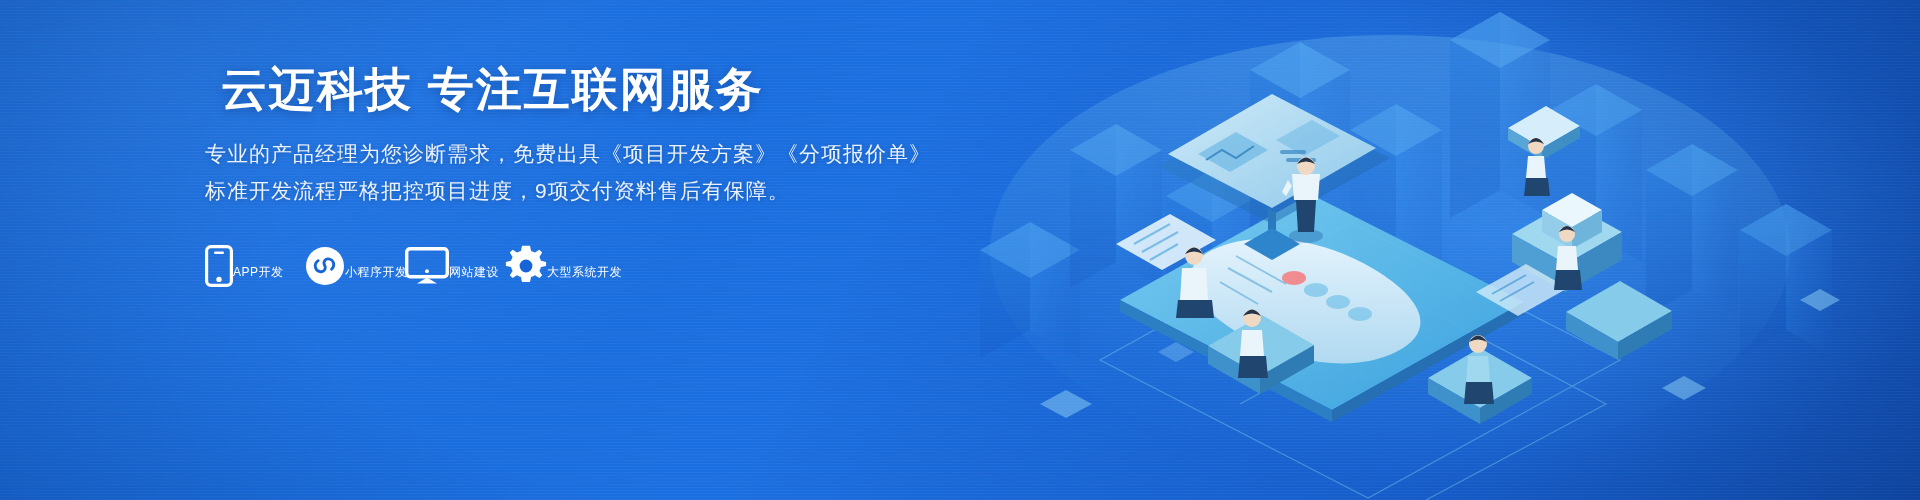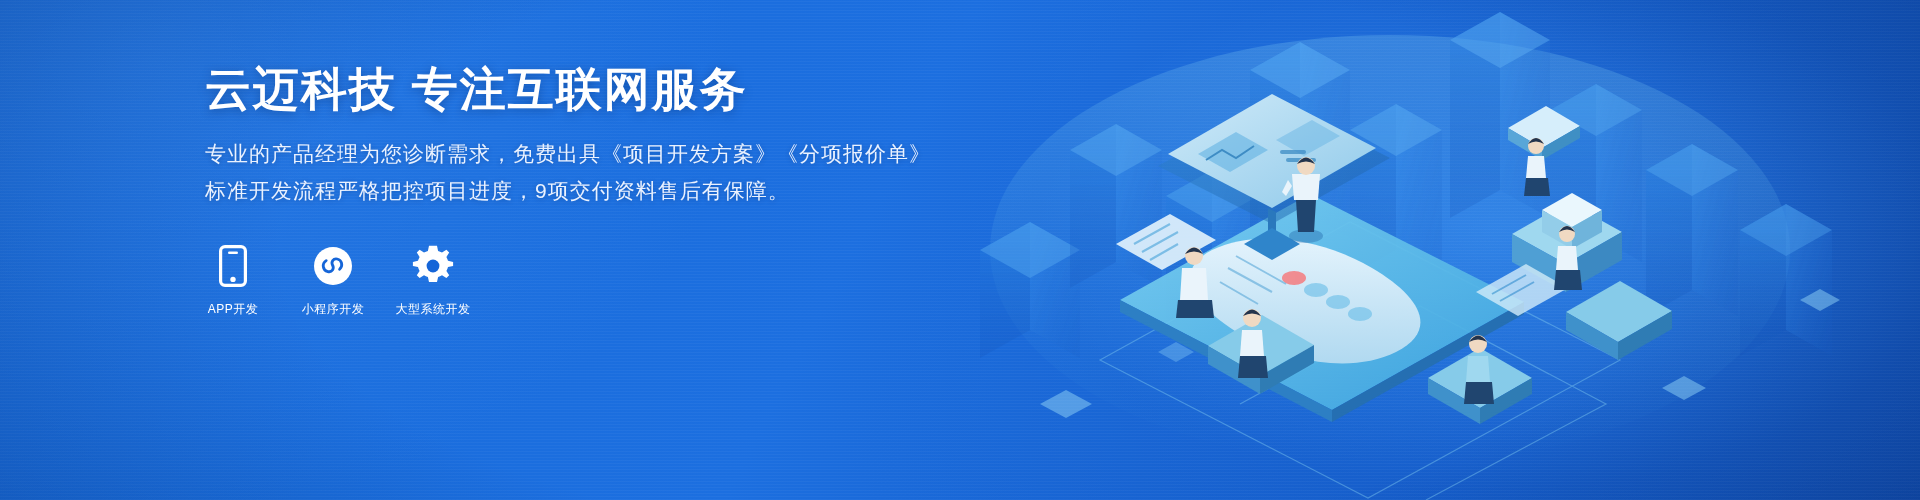--- a/index.html
+++ b/index.html
@@ -41,40 +41,41 @@
     z-index:6;
   }
   .headline {
     font-size:46px;
     font-weight:bold;
     letter-spacing:2px;
     color:#ffffff;
     line-height:1.2;
     text-shadow:0 2px 10px rgba(4,35,90,0.35);
     white-space:nowrap;
+    margin-left:16px;
   }
   .subtitle { margin-top:19px; }
   .sub-line {
     font-size:21px;
     color:#eaf2ff;
     line-height:1.75;
     letter-spacing:1px;
     white-space:nowrap;
     text-shadow:0 1px 5px rgba(4,35,90,0.30);
   }
 
   
   .services {
     margin-top:34px;
     display:flex;
     align-items:flex-start;
     gap:44px;
   }
   .service {
-    display:flex; flex-direction:column;
+    display:flex; flex-direction:row;
     align-items:center;
     width:56px;
   }
   .svc-icon {
     height:44px;
     display:flex; align-items:center; justify-content:center;
   }
   .svc-icon svg { display:block; }
   .svc-label {
     margin-top:13px;
@@ -345,20 +346,30 @@
           <svg width="40" height="40" viewBox="0 0 40 40" xmlns="http://www.w3.org/2000/svg">
             <circle cx="20" cy="20" r="19" fill="#ffffff"></circle>
             <path d="M13.2 14.6 C8.6 17.4 9.6 24.4 14.8 25.6 C19.2 26.6 21.4 22.4 19.6 19.2
                      C17.8 16.0 20.2 12.2 24.2 13.0 C28.8 13.9 30.4 19.8 26.6 23.2" fill="none" stroke="#1565d8" stroke-width="2.8" stroke-linecap="round"></path>
           </svg>
         </div>
         <div class="svc-label">小程序开发</div>
       </div>
 
 
+      <div class="service">
+        <div class="svc-icon">
+          <svg width="44" height="38" viewBox="0 0 44 38" xmlns="http://www.w3.org/2000/svg">
+            <rect x="1.7" y="1.7" width="40.6" height="28" rx="3.4" fill="none" stroke="#ffffff" stroke-width="3.4"></rect>
+            <circle cx="22" cy="24.2" r="1.9" fill="#ffffff"></circle>
+            <path d="M12 36.4 L22 30.4 L32 36.4 Z" fill="#ffffff"></path>
+          </svg>
+        </div>
+        <div class="svc-label">网站建设</div>
+      </div>
 
       <div class="service">
         <div class="svc-icon">
           <svg width="42" height="42" viewBox="0 0 42 42" xmlns="http://www.w3.org/2000/svg">
             <path d="M21 0.8 l4.0 0 1.1 5.1 a15.6 15.6 0 0 1 3.9 1.6 l4.4 -2.8 2.8 2.8
                      -2.8 4.4 a15.6 15.6 0 0 1 1.6 3.9 l5.1 1.1 0 4.0 -5.1 1.1
                      a15.6 15.6 0 0 1 -1.6 3.9 l2.8 4.4 -2.8 2.8 -4.4 -2.8
                      a15.6 15.6 0 0 1 -3.9 1.6 l-1.1 5.1 -4.0 0 -4.0 0 -1.1 -5.1
                      a15.6 15.6 0 0 1 -3.9 -1.6 l-4.4 2.8 -2.8 -2.8 2.8 -4.4
                      a15.6 15.6 0 0 1 -1.6 -3.9 l-5.1 -1.1 0 -4.0 5.1 -1.1

